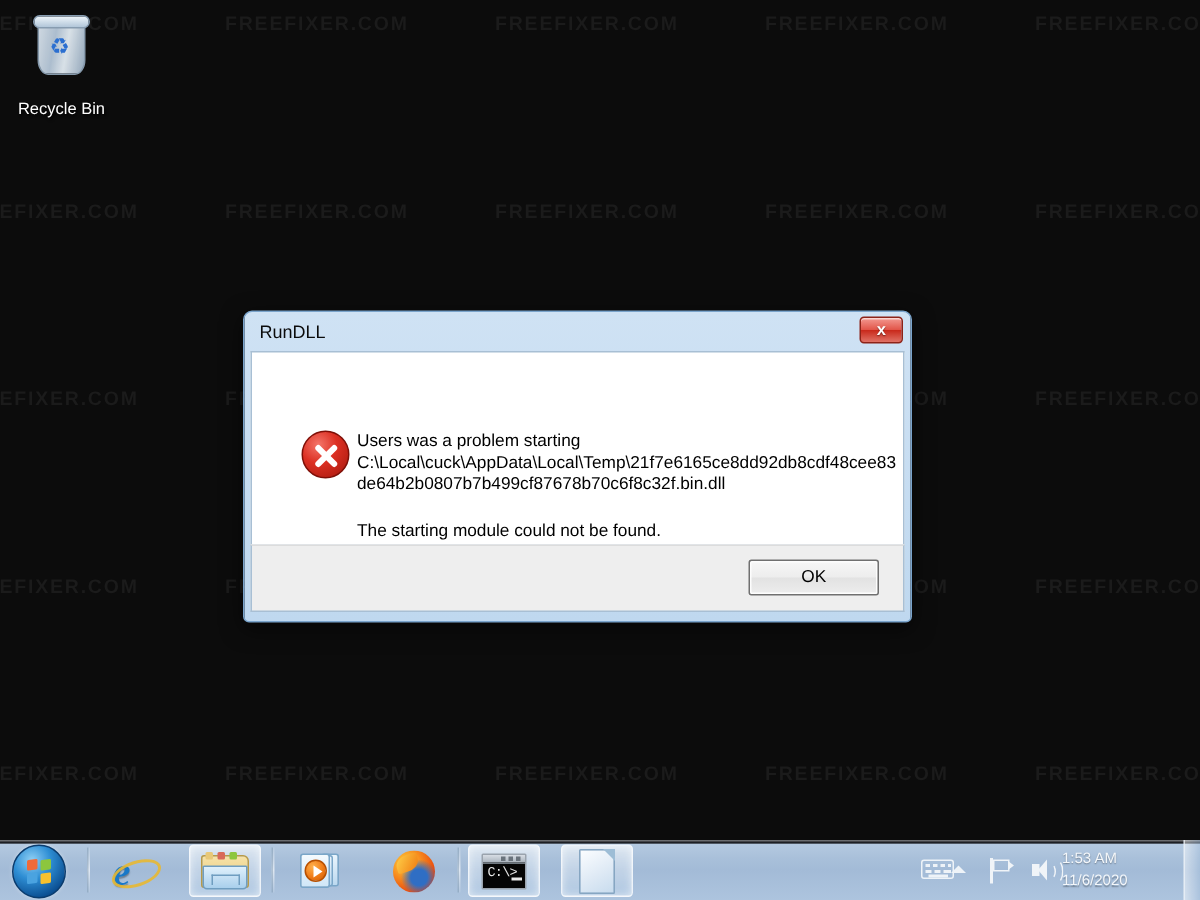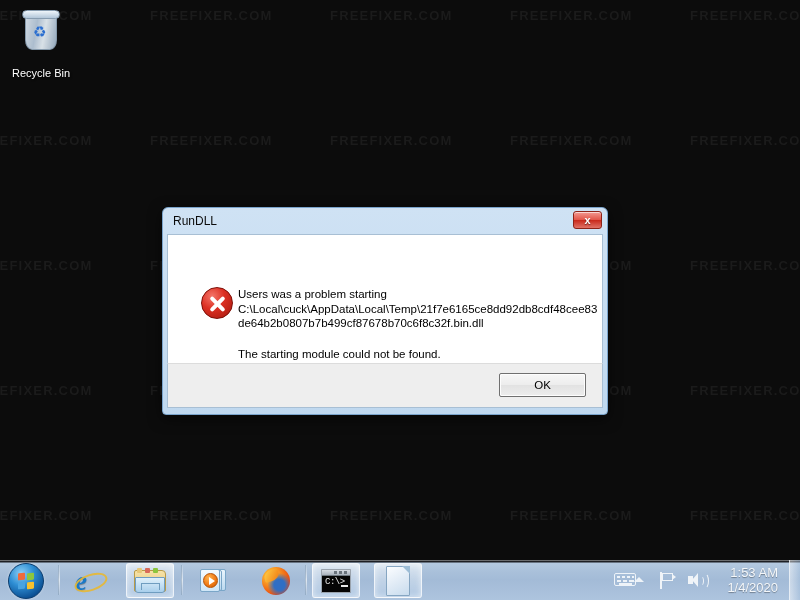--- a/index.html
+++ b/index.html
@@ -449,22 +449,22 @@
     border-left-color: transparent; border-top-color: transparent; border-bottom-color: transparent;
   }
   #tray-speaker .w1 { left: 10px; top: 4px; width: 4px; height: 8px; }
   #tray-speaker .w2 { left: 12px; top: 1px; width: 7px; height: 14px; }
 
   #clock {
     position: absolute;
     right: 22px;
     top: 5px;
     width: 70px;
-    text-align: right;
-    font-size: 13px;
+    text-align: left;
+    font-size: 10px;
     color: #f4f7fa;
     line-height: 15px;
     text-shadow: 0 1px 1px rgba(0,0,0,.35);
   }
   #show-desktop {
     position: absolute;
     right: 0;
     top: 0;
     width: 11px;
     height: 40px;
@@ -638,18 +638,18 @@
 
     <div id="tray-speaker" class="tray-ico">
       <div class="spk"></div>
       <div class="cone"></div>
       <div class="w1"></div>
       <div class="w2"></div>
     </div>
 
     <div id="clock">
       <div>1:53 AM</div>
-      <div>1/4/2020</div>
+      <div>11/6/2020</div>
     </div>
 
     <div id="show-desktop"></div>
   </div>
 </div>
 
 </body></html>

